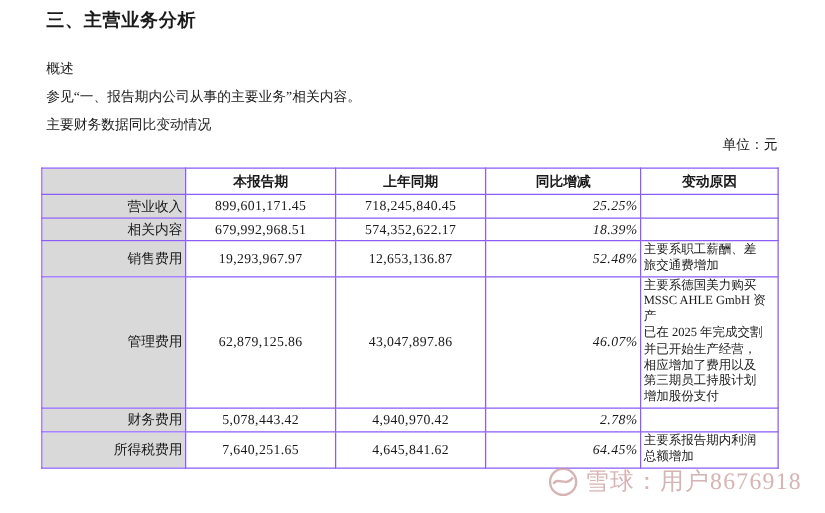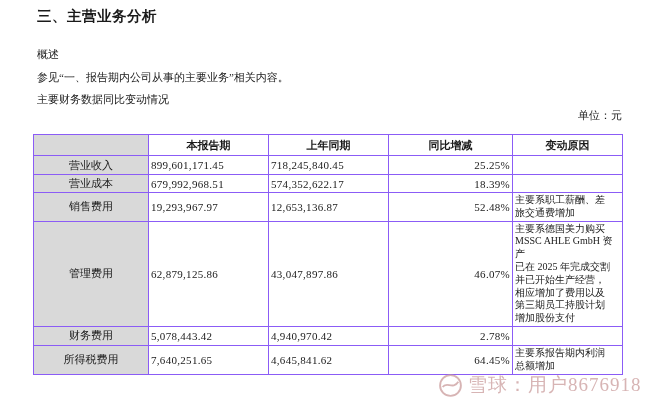--- a/index.html
+++ b/index.html
@@ -35,23 +35,23 @@
     font-weight: normal;
     overflow: hidden;
   }
   col.c0 { width: 115px; }
   col.c1 { width: 120px; }
   col.c2 { width: 120px; }
   col.c3 { width: 124px; }
   col.c4 { width: 110px; }
 
   tr.hdr th { text-align: center; font-weight: bold; height: 18px; }
-  td.lbl, th.lbl { background: #d9d9d9; text-align: center; padding-left: 5px; }
-  td.num { text-align: left; padding-right: 9px; letter-spacing: 0.3px; }
-  td.pct { text-align: right; padding-right: 11px; letter-spacing: 0.3px; }
+  td.lbl, th.lbl { background: #d9d9d9; text-align: right; padding-left: 5px; }
+  td.num { text-align: center; padding-right: 9px; letter-spacing: 0.3px; }
+  td.pct { text-align: right; padding-right: 11px; letter-spacing: 0.3px; font-style: italic; }
   td.rsn {
     text-align: left; padding: 2px 3px;
     font-size: 10px; line-height: 12.8px;
     white-space: pre-line;
   }
 
   tr.r-rev   { height: 19px; }
   tr.r-cost  { height: 18px; }
   tr.r-sell  { height: 28px; }
   tr.r-admin { height: 101px; }
@@ -97,21 +97,21 @@
         <th>变动原因</th>
       </tr>
       <tr class="r-rev">
         <td class="lbl">营业收入</td>
         <td class="num">899,601,171.45</td>
         <td class="num">718,245,840.45</td>
         <td class="pct">25.25%</td>
         <td class="rsn"></td>
       </tr>
       <tr class="r-cost">
-        <td class="lbl">营业成本</td>
+        <td class="lbl">相关内容</td>
         <td class="num">679,992,968.51</td>
         <td class="num">574,352,622.17</td>
         <td class="pct">18.39%</td>
         <td class="rsn"></td>
       </tr>
       <tr class="r-sell">
         <td class="lbl">销售费用</td>
         <td class="num">19,293,967.97</td>
         <td class="num">12,653,136.87</td>
         <td class="pct">52.48%</td>

